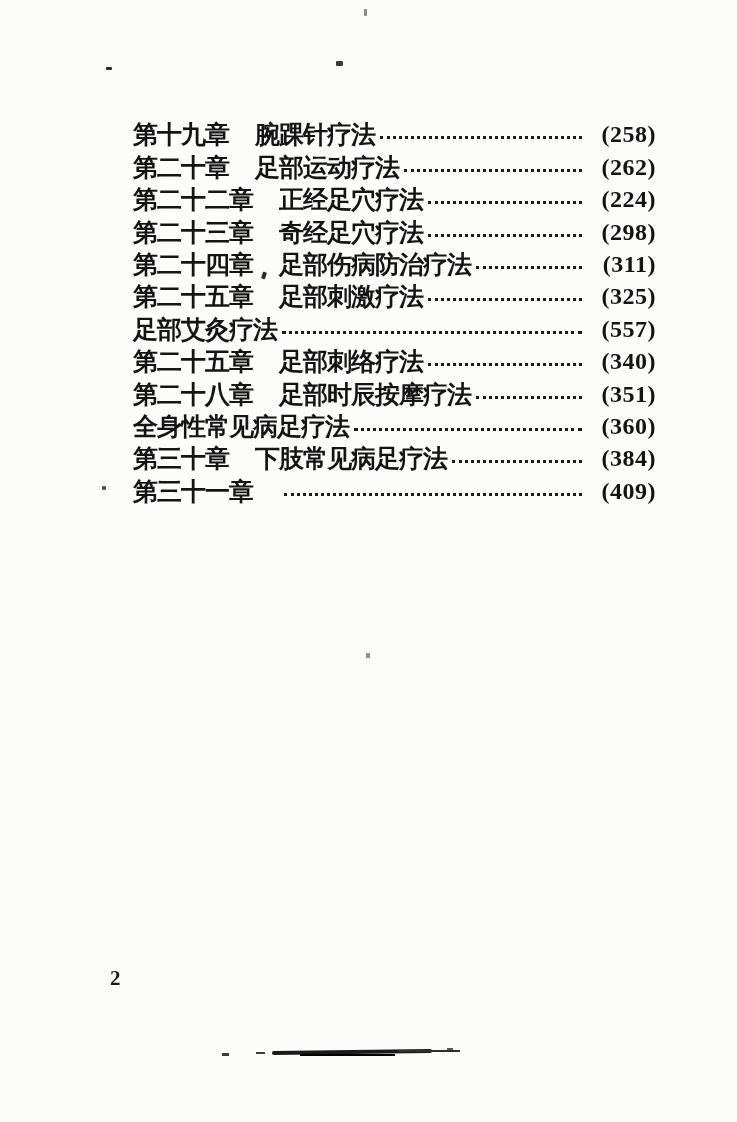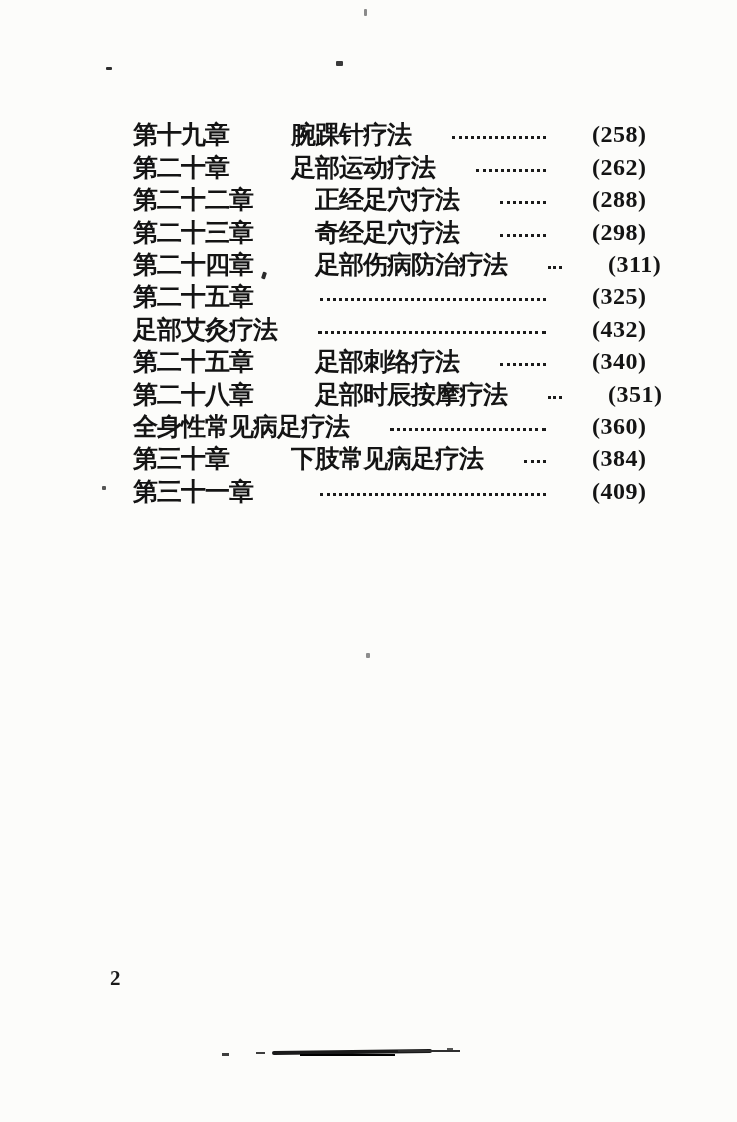--- a/index.html
+++ b/index.html
@@ -23,41 +23,40 @@
     width: 523px;
   }
   .toc-row {
     display: flex;
     align-items: flex-end;
     height: 32.4px;
     font-size: 25px;
     font-weight: bold;
     line-height: 30px;
     white-space: nowrap;
-    gap: 36px;
   }
   .chapter {
     margin-right: 26px;
     letter-spacing: -1px;
   }
   .title {
     letter-spacing: -1px;
   }
   .leader {
     flex: 1 1 auto;
     min-width: 14px;
     border-bottom: 3px dotted #1b1b1b;
     margin: 0 10px 10px 5px;
   }
   .pagenum {
     font-family: "Liberation Serif", "DejaVu Serif", serif;
     font-size: 24px;
     font-weight: 600;
     width: 64px;
-    text-align: left;
+    text-align: right;
     letter-spacing: 0.5px;
   }
   .footer-pagenum {
     position: absolute;
     left: 110px;
     top: 966px;
     font-family: "Liberation Serif", "DejaVu Serif", serif;
     font-size: 21px;
     font-weight: bold;
     color: #191919;
@@ -100,47 +99,48 @@
       <span class="title">足部运动疗法</span>
       <span class="leader"></span>
       <span class="pagenum">(262)</span>
     </div>
 
 
     <div class="toc-row">
       <span class="chapter">第二十二章</span>
       <span class="title">正经足穴疗法</span>
       <span class="leader"></span>
-      <span class="pagenum">(288)</span>
+      <span class="pagenum">(224)</span>
     </div>
 
     <div class="toc-row">
       <span class="chapter">第二十三章</span>
       <span class="title">奇经足穴疗法</span>
       <span class="leader"></span>
       <span class="pagenum">(298)</span>
     </div>
 
     <div class="toc-row">
       <span class="chapter">第二十四章</span>
       <span class="title">足部伤病防治疗法</span>
       <span class="leader"></span>
       <span class="pagenum">(311)</span>
     </div>
 
     <div class="toc-row">
       <span class="chapter">第二十五章</span>
+      <span class="title">足部刺激疗法</span>
       <span class="leader"></span>
       <span class="pagenum">(325)</span>
     </div>
 
     <div class="toc-row">
       <span class="title">足部艾灸疗法</span>
       <span class="leader"></span>
-      <span class="pagenum">(432)</span>
+      <span class="pagenum">(557)</span>
     </div>
 
     <div class="toc-row">
       <span class="chapter">第二十五章</span>
       <span class="title">足部刺络疗法</span>
       <span class="leader"></span>
       <span class="pagenum">(340)</span>
     </div>
 
     <div class="toc-row">

